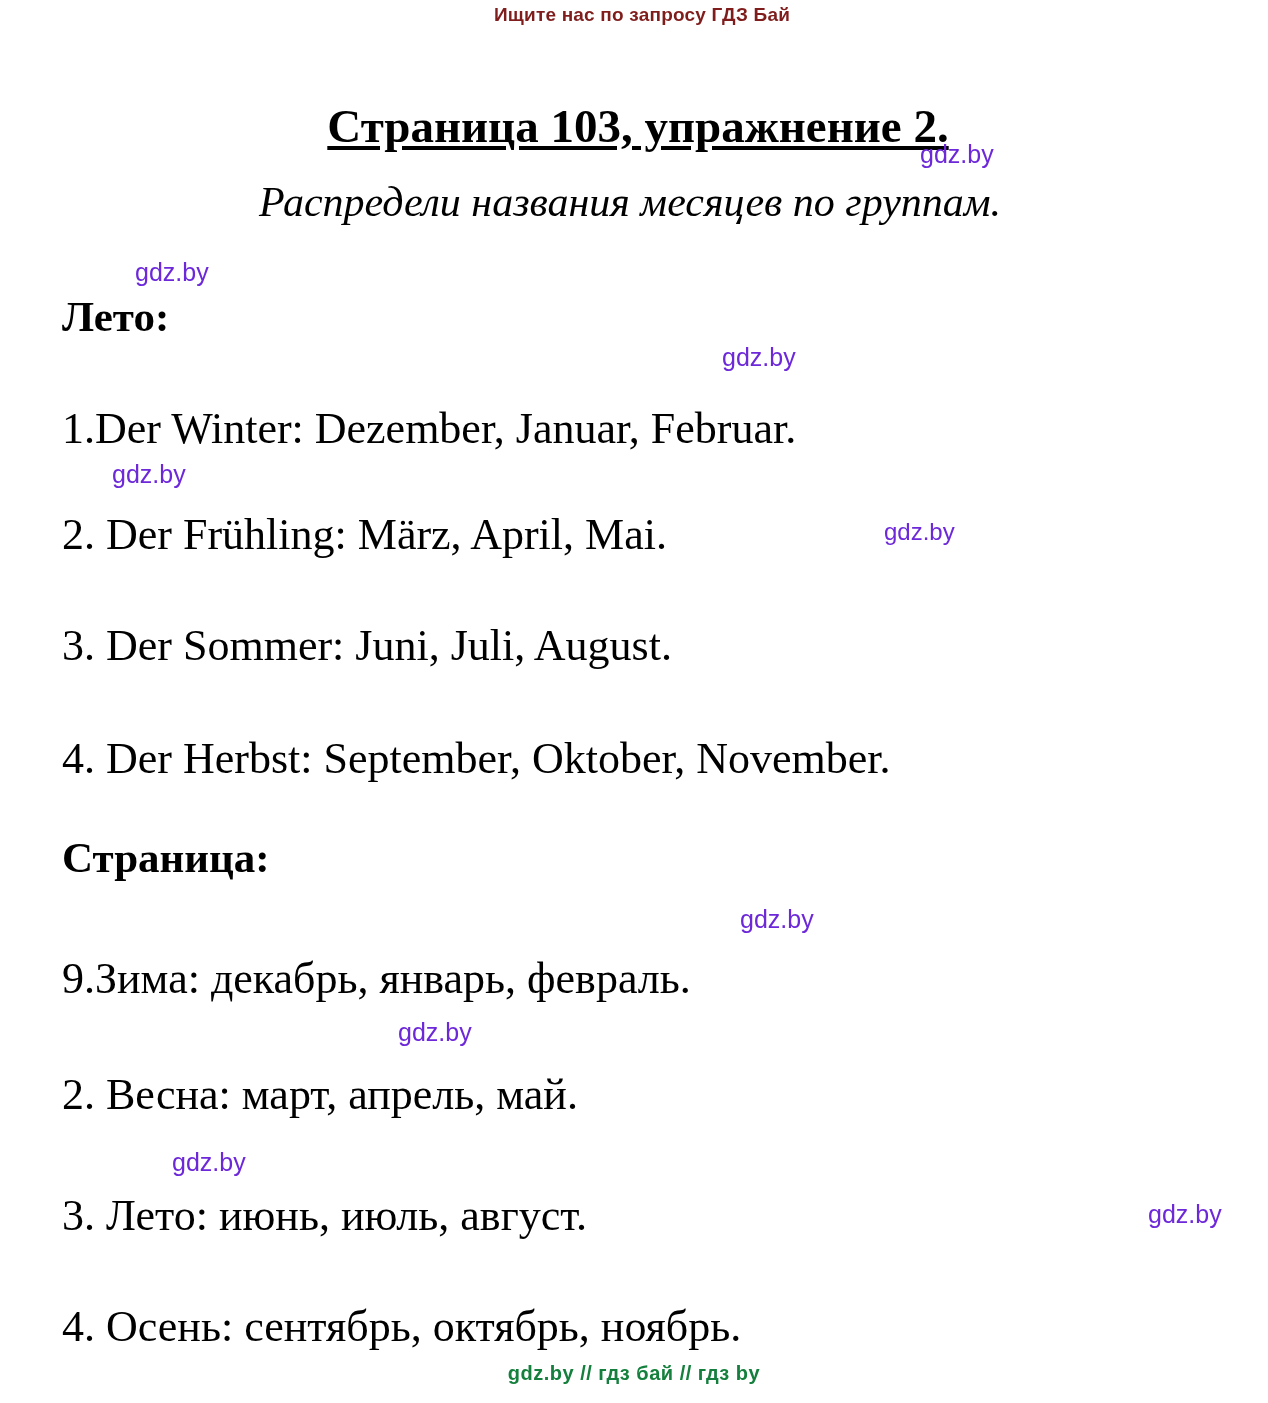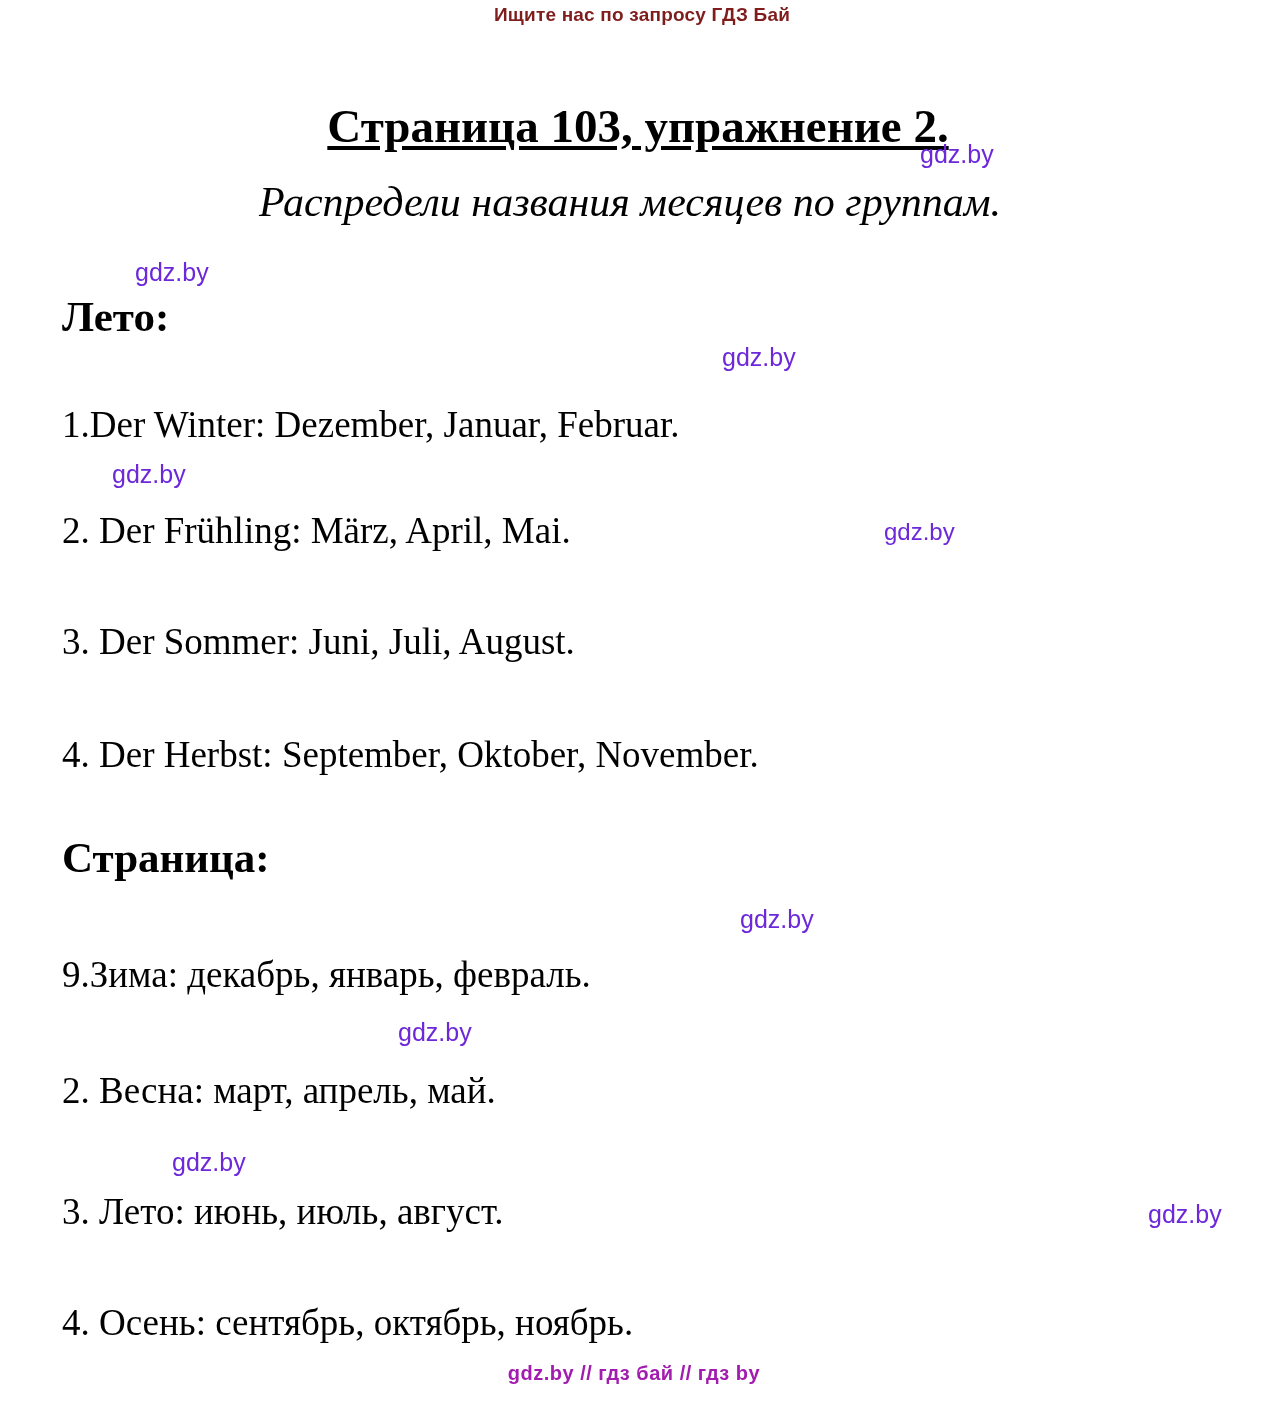--- a/index.html
+++ b/index.html
@@ -65,21 +65,21 @@
     font-weight: bold;
     font-family: "Liberation Serif", serif;
   }
   .heading-answer { top: 292px; }
   .heading-translation { top: 833px; }
 
   .answer-item,
   .translation-item {
     position: absolute;
     left: 62px;
-    font-size: 37px;
+    font-size: 44px;
     font-family: "Liberation Serif", serif;
     white-space: nowrap;
   }
 
   .a1 { top: 403px; }
   .a2 { top: 509px; text-align: right; }
   .a3 { top: 620px; }
   .a4 { top: 733px; }
 
   .t1 { top: 953px; }
@@ -107,21 +107,21 @@
 
   .bottom-banner {
     position: absolute;
     bottom: 18px;
     left: 0;
     width: 100%;
     text-align: center;
     font-family: "Liberation Sans", sans-serif;
     font-size: 20px;
     font-weight: bold;
-    color: #a21caf;
+    color: #15803d;
     letter-spacing: 0.5px;
   }
 </style>
 </head>
 <body>
 
 <div class="top-banner">Ищите нас по запросу ГДЗ Бай</div>
 
 <h1 class="page-title"><span>Страница 103, упражнение 2.</span></h1>
 

